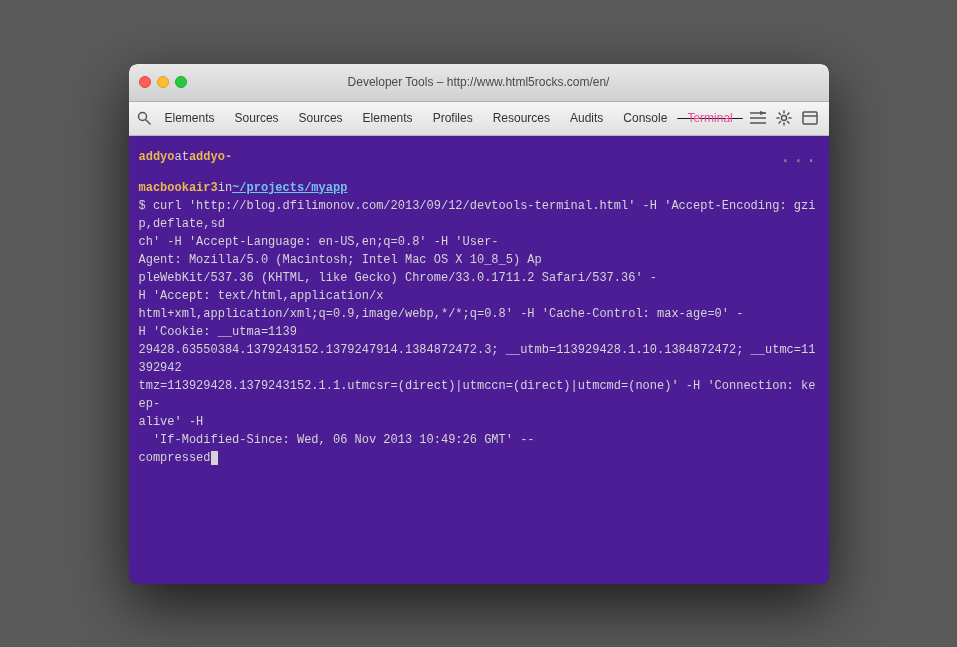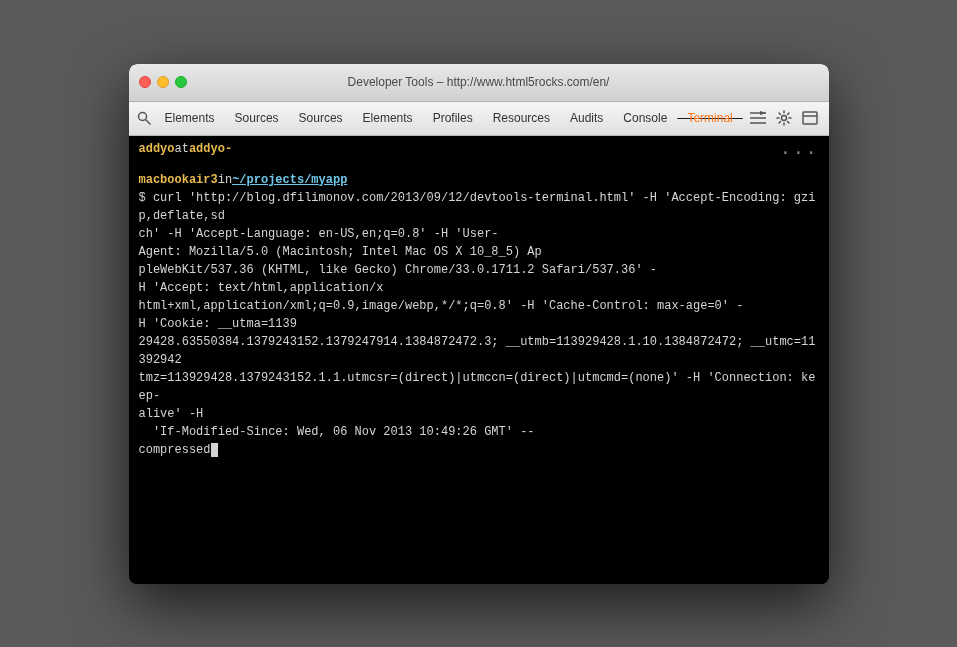--- a/index.html
+++ b/index.html
@@ -97,21 +97,21 @@
       align-items: center;
       font-size: 12px;
       color: #333;
       cursor: pointer;
       white-space: nowrap;
       border-right: none;
     }
 
     .nav-tab.active {
       background: #1e1e1e;
-      color: #f97316;
+      color: #ec4899;
       border-radius: 2px 2px 0 0;
     }
 
     .toolbar-right {
       margin-left: auto;
       display: flex;
       align-items: center;
       gap: 4px;
     }
 
@@ -122,22 +122,22 @@
       align-items: center;
       justify-content: center;
       color: #555;
       font-size: 14px;
       cursor: pointer;
       border-radius: 3px;
     }
 
     .terminal-area {
       flex: 1;
-      background: #000000;
-      padding: 4px 10px;
+      background: #4c1d95;
+      padding: 12px 10px;
       overflow: auto;
       font-family: 'Menlo', 'Monaco', 'Courier New', monospace;
       font-size: 12px;
       line-height: 1.5;
       color: #d4d4d4;
     }
 
     .prompt-line {
       display: flex;
       flex-wrap: wrap;

